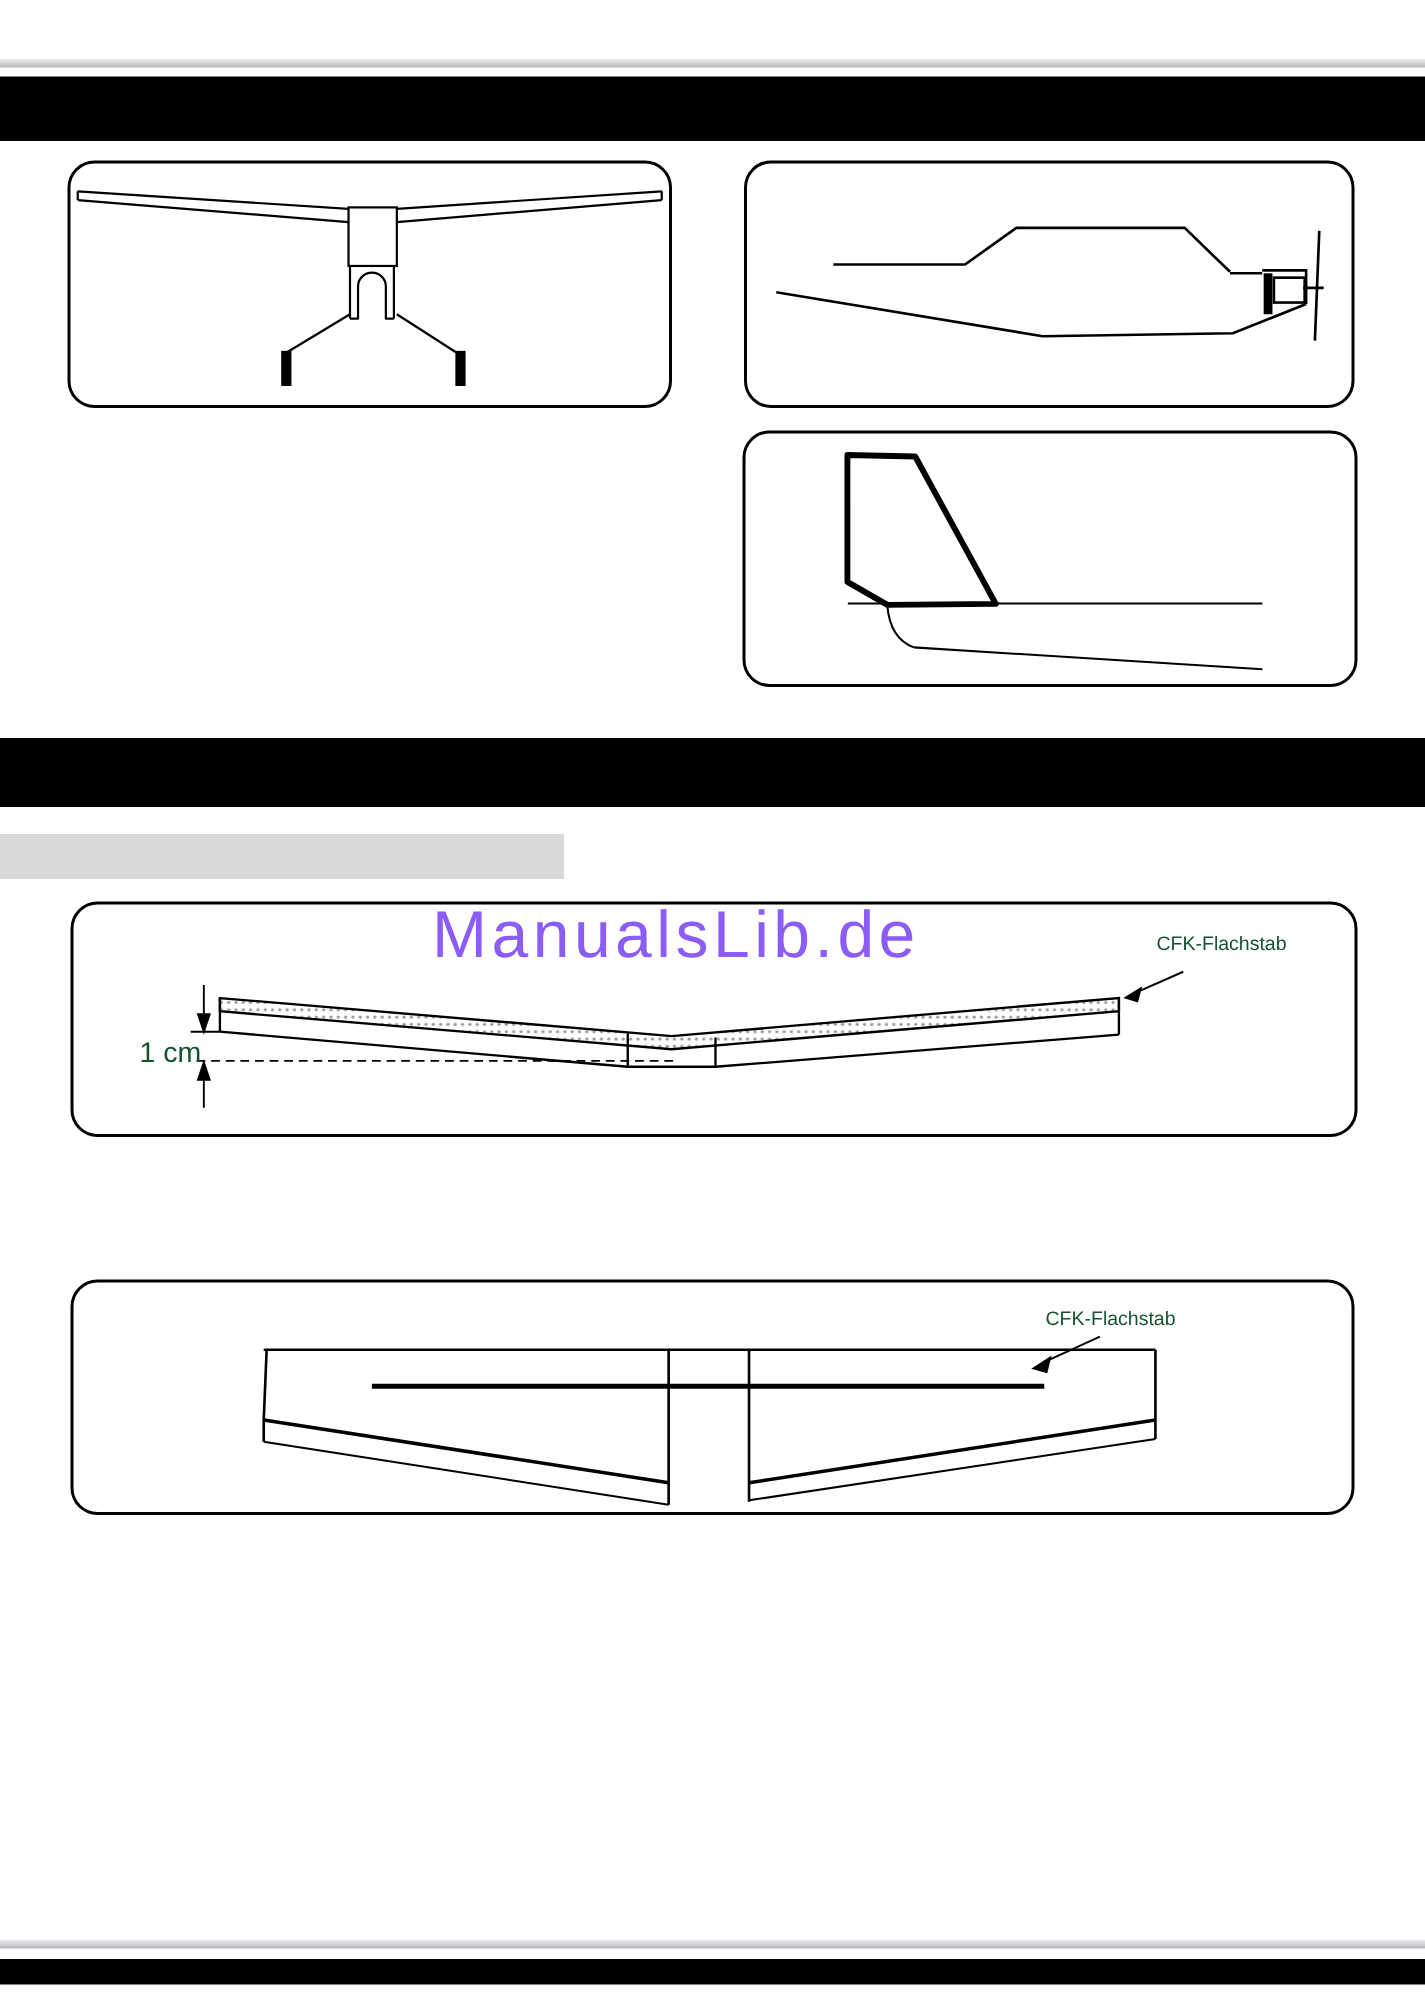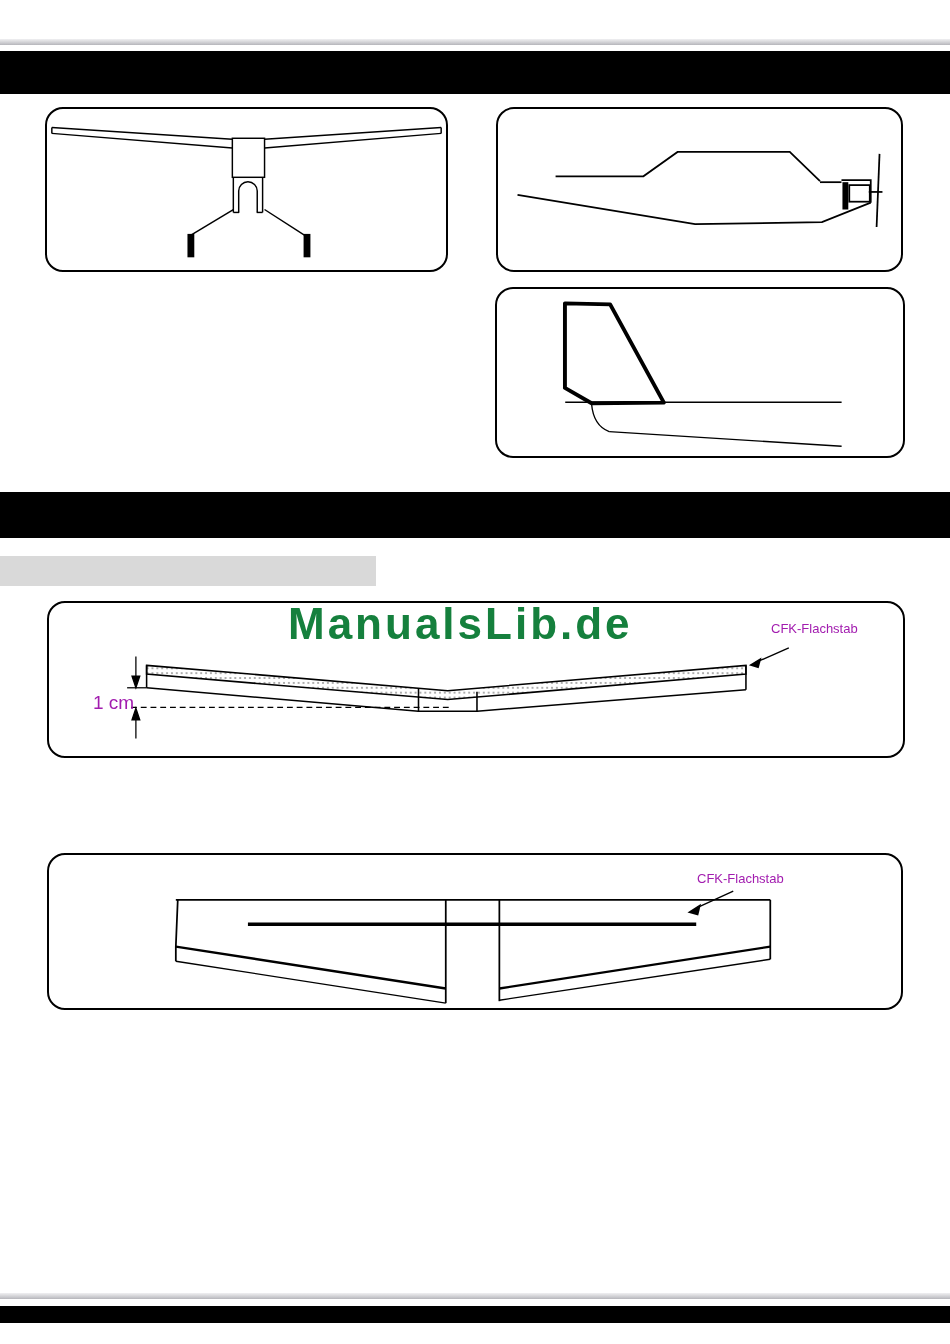--- a/index.html
+++ b/index.html
@@ -23,25 +23,25 @@
   }
   #panel-front{left:45px;top:107px;width:403px;height:165px;}
   #panel-side{left:496px;top:107px;width:407px;height:165px;}
   #panel-fin{left:495px;top:287px;width:410px;height:171px;}
   #panel-dihedral{left:47px;top:601px;width:858px;height:157px;}
   #panel-topview{left:47px;top:853px;width:856px;height:157px;}
   .panel svg{position:absolute;left:0;top:0;width:100%;height:100%;display:block;}
 
   #watermark{
     position:absolute;left:288px;top:599px;z-index:1;
-    font-size:44px;font-weight:bold;letter-spacing:3px;color:#15803d;
+    font-size:44px;font-weight:normal;letter-spacing:3px;color:#8b5cf6;
     white-space:nowrap;user-select:none;
   }
   .fig-label{
-    position:absolute;z-index:3;color:#a21caf;white-space:nowrap;line-height:1;
+    position:absolute;z-index:3;color:#14532d;white-space:nowrap;line-height:1;
   }
   #dim-label{left:44px;top:90px;font-size:19px;}
   #spar-label-1{left:722px;top:19px;font-size:13px;}
   #spar-label-2{left:648px;top:17px;font-size:13px;}
 </style>
 </head>
 <body>
 
 <div class="fullbar metal-bar" id="top-metal"></div>
 

